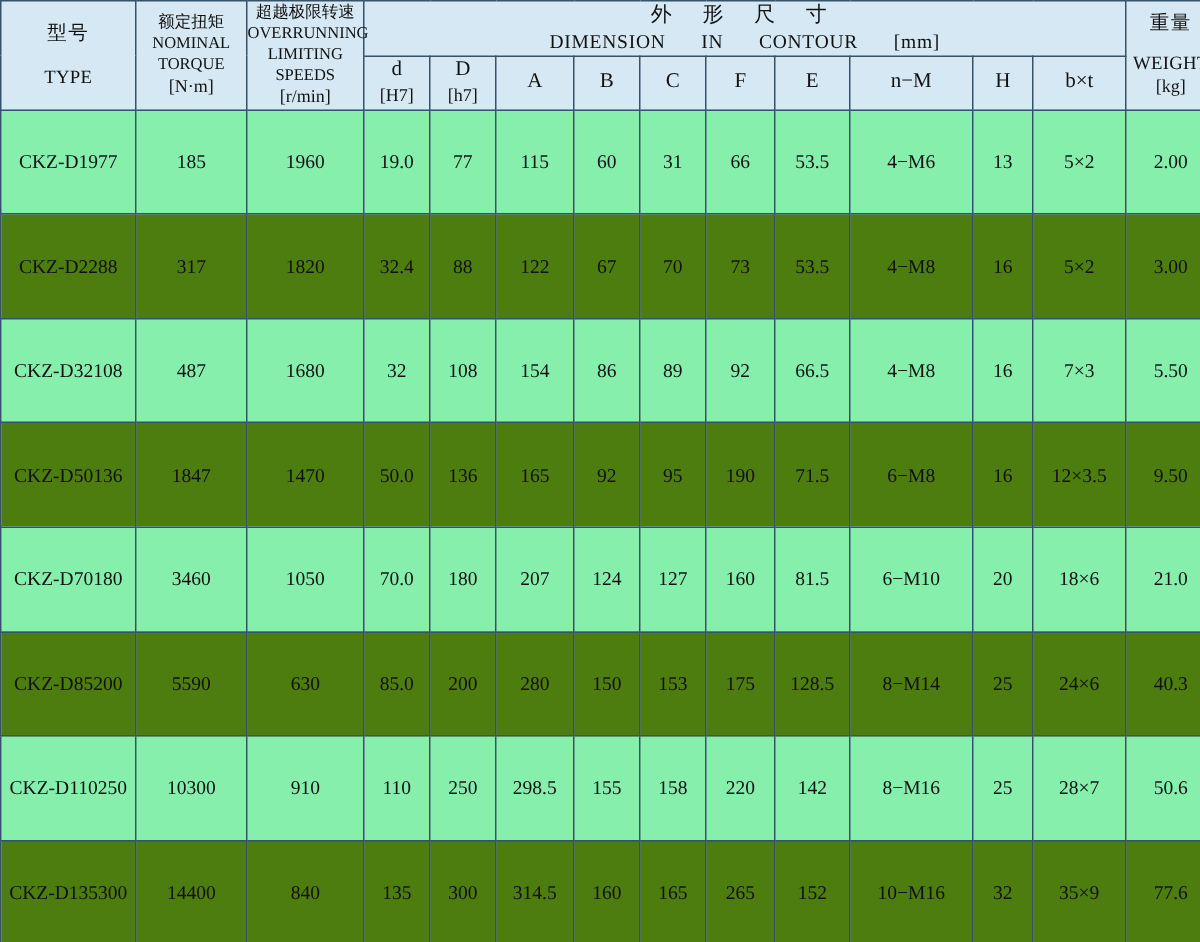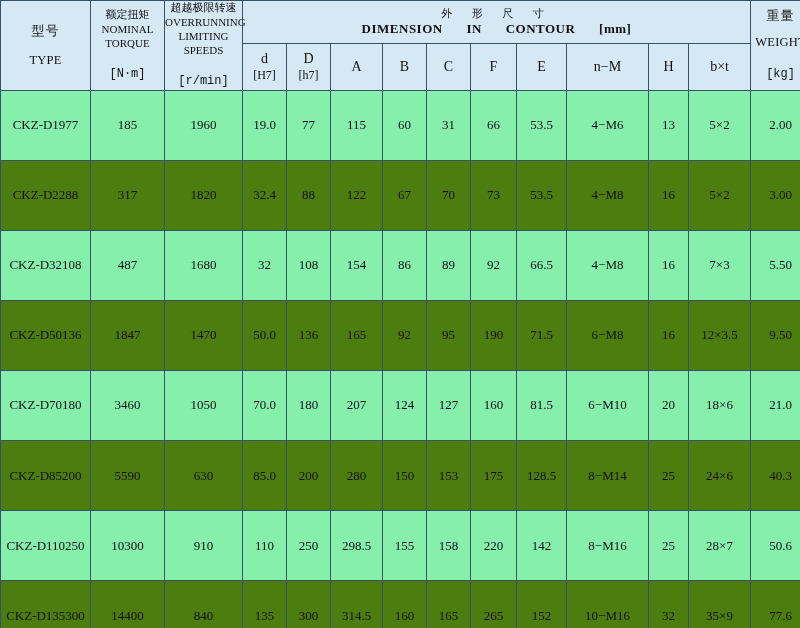--- a/index.html
+++ b/index.html
@@ -48,33 +48,32 @@
     font-family: "Liberation Serif", serif;
     font-size: 12.5px;
     letter-spacing: 0.2px;
   }
   .hdr .en-sm {
     font-family: "Liberation Serif", serif;
     font-size: 11px;
     letter-spacing: 0px;
   }
   .hdr .unit {
-    font-family: Liberation Mono, monospace;
+    font-family: Liberation Serif, serif;
     font-size: 12px;
-    margin-top: 17px;
   }
   .hdr-dim-title .cn {
     letter-spacing: 8px;
-    font-size: 11px;
+    font-size: 14px;
   }
   .hdr-dim-title .en {
     font-size: 13px;
     letter-spacing: 0.5px;
   }
-  .dim-en-row span { margin: 0 10px; font-weight: bold; }
+  .dim-en-row span { margin: 0 10px; }
   .sub {
     background: #d6e8f4;
     font-size: 13px;
     line-height: 1.3;
   }
   .sub .sym {
     font-family: "Liberation Serif", serif;
     font-size: 14px;
   }
   .sub .fit {

